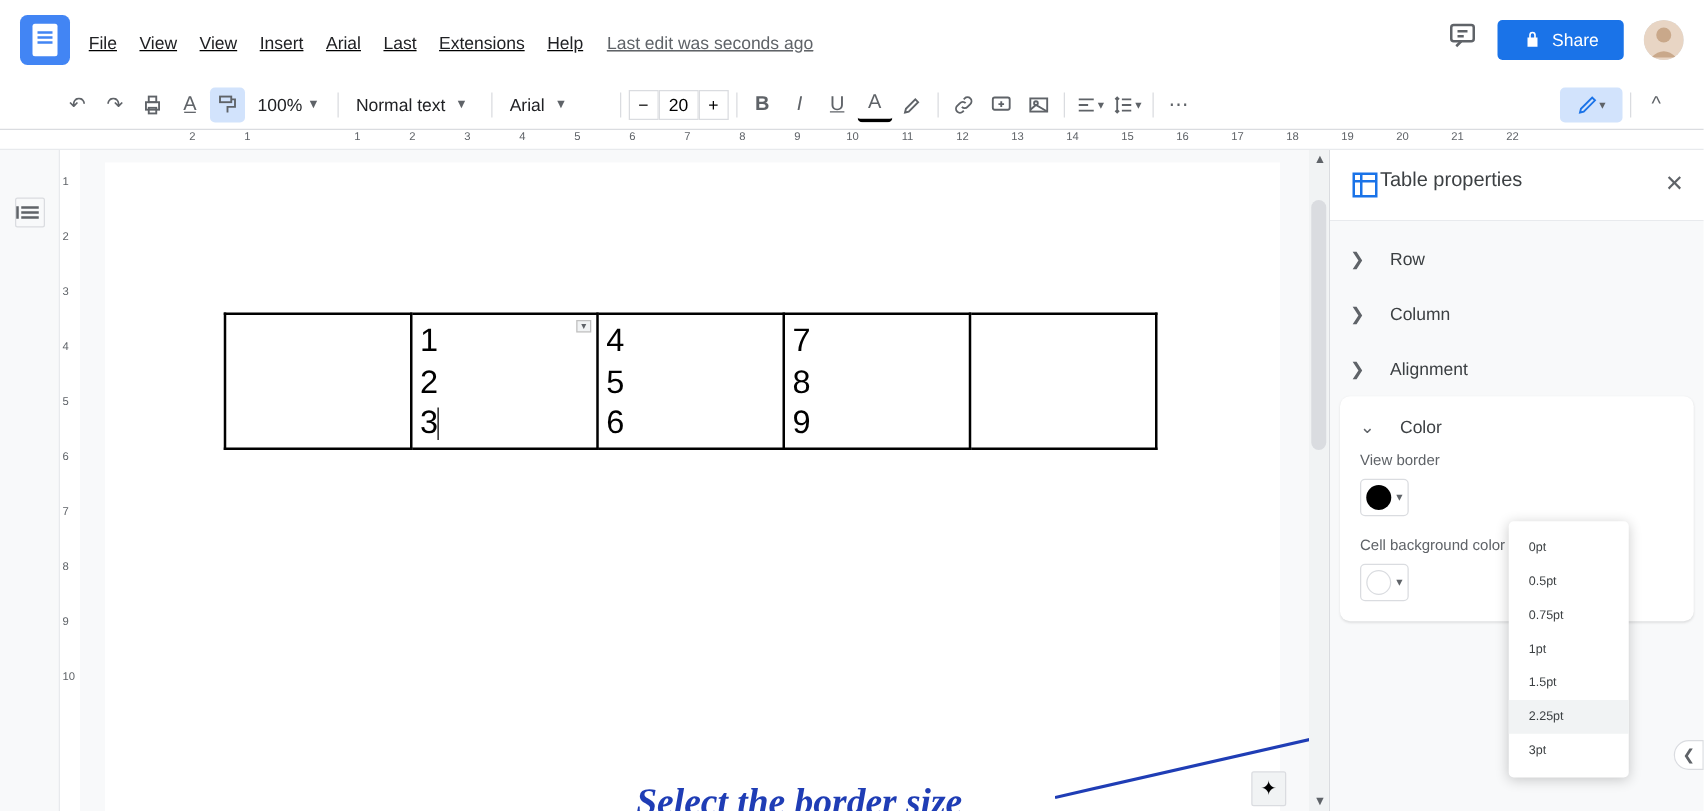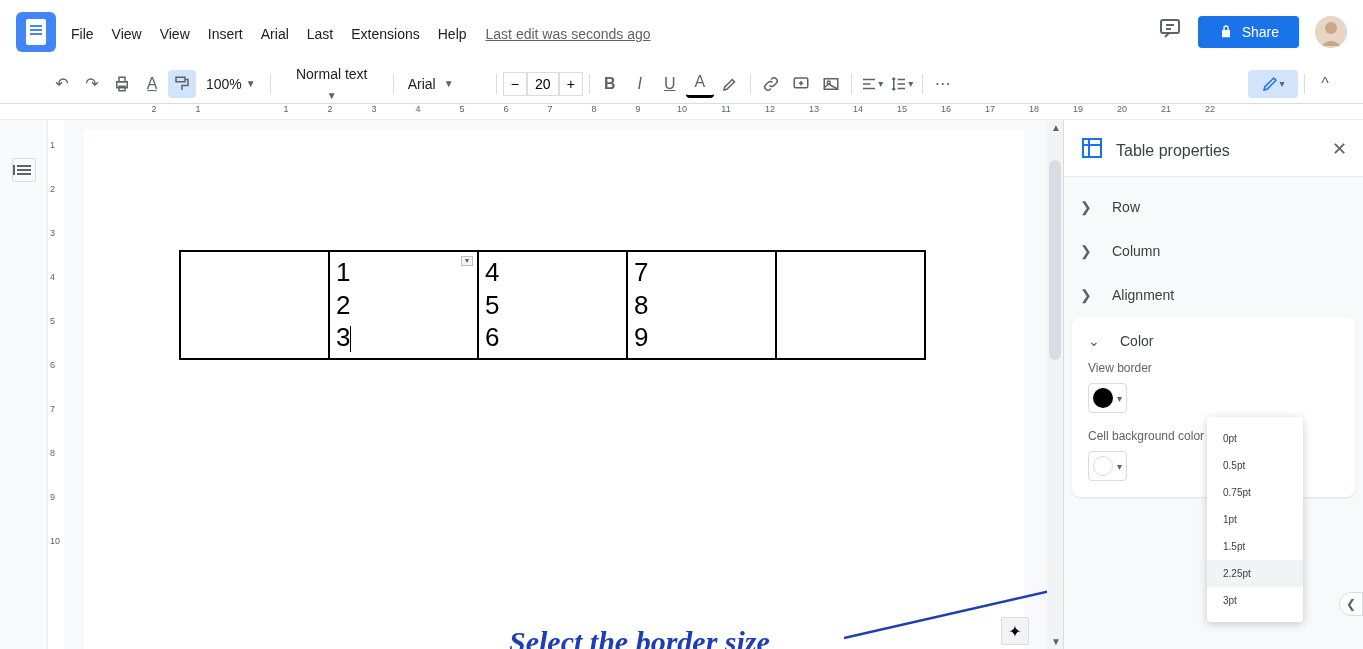--- a/index.html
+++ b/index.html
@@ -7,35 +7,35 @@
 
 
 .header { display: flex; align-items: center; padding: 8px 16px; height: 64px; }
 .logo { width: 40px; height: 40px; background: #4285f4; border-radius: 6px; display: flex; align-items: center; justify-content: center; margin-right: 8px; }
 .logo-inner { width: 20px; height: 26px; background: #fff; border-radius: 2px; position: relative; }
 .logo-inner::before { content: ''; position: absolute; left: 4px; top: 6px; width: 12px; height: 2px; background: #4285f4; box-shadow: 0 4px 0 #4285f4, 0 8px 0 #4285f4; }
 .title-area { flex: 1; }
 .doc-title { font-size: 18px; color: #5f6368; display: flex; align-items: center; gap: 8px; }
 .title-icons { display: flex; gap: 10px; align-items: center; color: #5f6368; font-size: 14px; }
 .saved { display: flex; align-items: center; gap: 4px; font-size: 13px; color: #5f6368; }
-.menubar { display: flex; gap: 4px; margin-top: 4px; align-items: center; }
+.menubar { display: flex; gap: 4px; margin-top: 4px; align-items: center; text-decoration: underline; }
 .menu-item { padding: 4px 7px; font-size: 14px; color: #202124; cursor: pointer; border-radius: 4px; }
 .last-edit { color: #5f6368; font-size: 14px; text-decoration: underline; margin-left: 8px; cursor: pointer; }
 .header-right { display: flex; align-items: flex-start; gap: 16px; }
 .comment-icon { color: #5f6368; cursor: pointer; }
 .share-btn { background: #1a73e8; color: #fff; padding: 8px 20px; border-radius: 4px; font-size: 14px; font-weight: 500; display: flex; align-items: center; gap: 8px; cursor: pointer; }
 .avatar { width: 32px; height: 32px; border-radius: 50%; background: #ddd; overflow: hidden; }
 .avatar svg { width: 100%; height: 100%; }
 
 
 .toolbar { display: flex; align-items: center; padding: 4px 24px 4px 48px; border-bottom: 1px solid #dadce0; height: 40px; gap: 2px; }
 .tb-btn { width: 28px; height: 28px; display: flex; align-items: center; justify-content: center; cursor: pointer; border-radius: 4px; color: #5f6368; font-size: 16px; }
 .tb-sep { width: 1px; height: 20px; background: #dadce0; margin: 0 4px; }
 .zoom-sel { display: flex; align-items: center; padding: 4px 8px; gap: 4px; font-size: 14px; color: #202124; cursor: pointer; justify-content: space-between; }
-.style-sel { display: flex; align-items: center; padding: 4px 8px; gap: 8px; font-size: 14px; color: #202124; cursor: pointer; min-width: 110px; flex-direction: column; }
+.style-sel { display: flex; align-items: center; padding: 4px 8px; gap: 8px; font-size: 14px; color: #202124; cursor: pointer; min-width: 110px; }
 .font-sel { display: flex; align-items: center; padding: 4px 8px; gap: 8px; font-size: 14px; color: #202124; cursor: pointer; min-width: 90px; }
 .size-box { display: flex; align-items: center; }
 .size-input { width: 32px; height: 24px; text-align: center; border: 1px solid #dadce0; font-size: 14px; }
 .size-btn { width: 24px; height: 24px; border: 1px solid #dadce0; background: #fff; display: flex; align-items: center; justify-content: center; cursor: pointer; font-size: 14px; }
 .text-color { border-bottom: 3px solid #000; }
 .paint-btn { background: #d2e3fc; border-radius: 4px; }
 .caret { font-size: 10px; color: #5f6368; }
 
 
 .ruler-area { display: flex; height: 16px; border-bottom: 1px solid #e8eaed; }
@@ -64,21 +64,21 @@
 
 .annotation { position: absolute; left: 425px; top: 495px; font-family: 'Comic Sans MS', cursive; font-size: 30px; color: #1f3db5; font-style: italic; font-weight: 600; }
 .arrow-svg { position: absolute; left: 760px; top: 398px; pointer-events: none; }
 
 .scroll-right { width: 16px; background: #f1f3f4; position: relative; }
 .scroll-thumb { position: absolute; top: 40px; width: 12px; left: 2px; height: 200px; background: #dadce0; border-radius: 6px; }
 .explore-btn { position: absolute; bottom: 4px; right: 18px; width: 28px; height: 28px; background: #f1f3f4; border: 1px solid #dadce0; border-radius: 2px; display: flex; align-items: center; justify-content: center; cursor: pointer; }
 
 
 .sidepanel { width: 300px; border-left: 1px solid #dadce0; background: #fff; display: flex; flex-direction: column; }
-.sp-header { display: flex; align-items: flex-end; padding: 16px; gap: 12px; border-bottom: 1px solid #e8eaed; }
+.sp-header { display: flex; align-items: flex-start; padding: 16px; border-bottom: 1px solid #e8eaed; }
 .sp-header-icon { width: 24px; height: 24px; color: #1a73e8; }
 .sp-title { flex: 1; font-size: 16px; color: #3c4043; font-weight: 400; }
 .sp-close { cursor: pointer; color: #5f6368; font-size: 18px; }
 .sp-body { flex: 1; background: #f8f9fa; padding: 8px 0; position: relative; }
 .sp-section { padding: 14px 16px; display: flex; align-items: center; gap: 16px; cursor: pointer; color: #3c4043; font-size: 14px; }
 .sp-section .chev { color: #5f6368; font-size: 14px; width: 16px; }
 .sp-color-section { background: #fff; margin: 0 8px; border-radius: 8px; padding: 16px; position: relative; box-shadow: 0 1px 2px rgba(0,0,0,0.1); }
 .sp-label { font-size: 12px; color: #5f6368; margin-bottom: 8px; }
 .color-swatch { display: inline-flex; align-items: center; gap: 4px; padding: 4px; border: 1px solid #dadce0; border-radius: 4px; cursor: pointer; }
 .swatch-circle { width: 20px; height: 20px; border-radius: 50%; }

